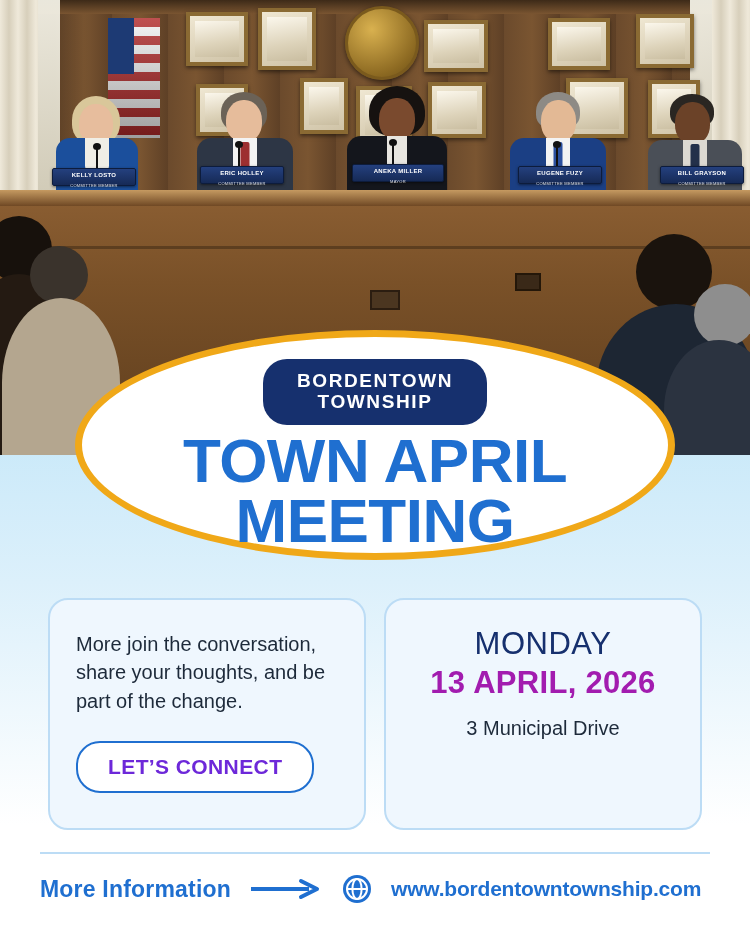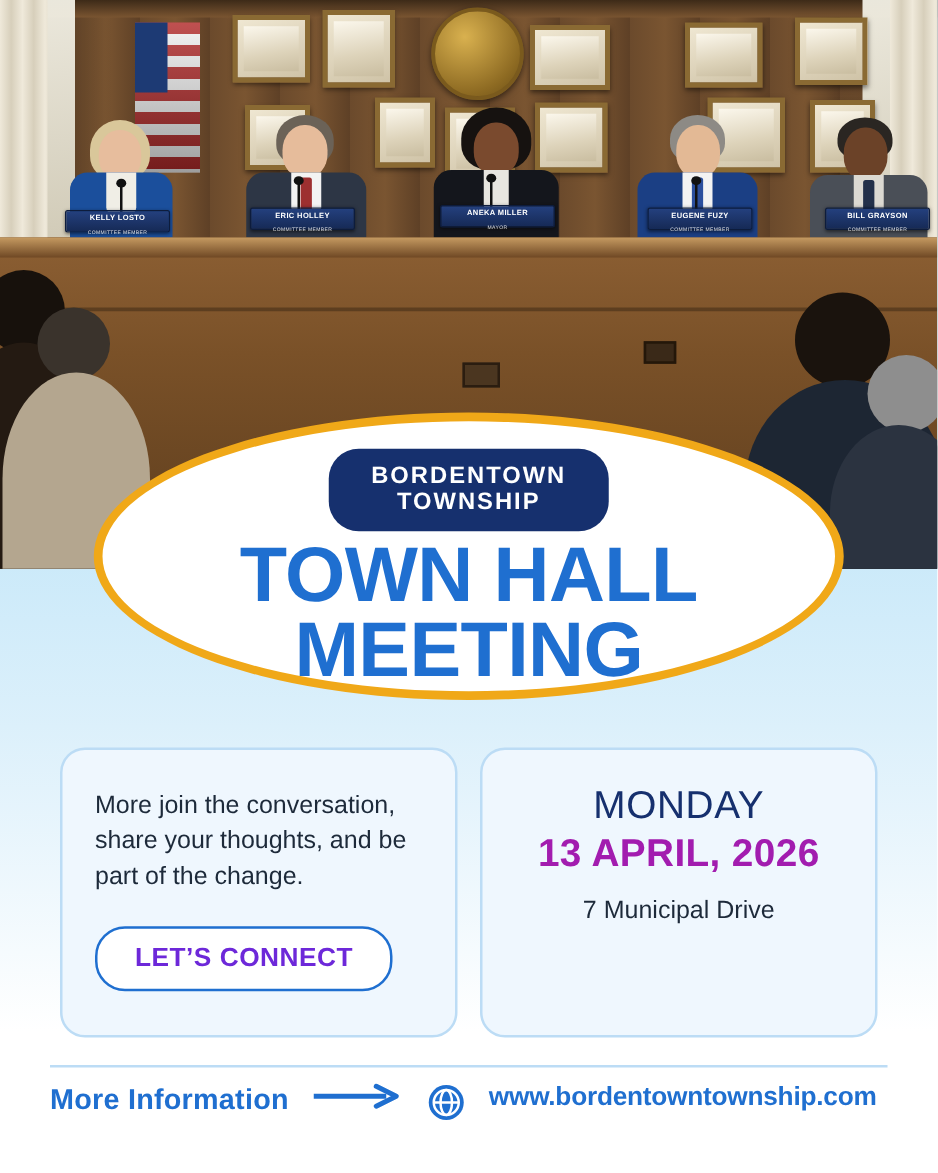--- a/index.html
+++ b/index.html
@@ -229,21 +229,21 @@
     font-size:20px;
   }
 
   
   .footer-rule {
     position:absolute; left:40px; top:852px; width:670px; height:2px;
     background:#bcdcf5;
   }
   .footer {
     position:absolute; left:40px; top:866px; width:670px; height:46px;
-    display:flex; align-items:flex-start; gap:18px;
+    display:flex; align-items:center; gap:18px;
   }
   .more-info {
     color:#1f6fd0; font-weight:bold; font-size:23px; letter-spacing:.2px;
   }
   .arrow { display:flex; align-items:center; }
   .globe { display:flex; align-items:center; }
   .site {
     color:#1f6fd0; font-weight:bold; font-size:21px; letter-spacing:-.2px;
   }
 </style>
@@ -363,36 +363,36 @@
       <div class="aud" style="left:664px; top:152px; width:110px; height:140px; background:#2b3340;"></div>
     </div>
   </div>
 
   <div class="oval">
     <div class="pill-township">
       <span>BORDENTOWN</span><br>
       <span>TOWNSHIP</span>
     </div>
     <div class="title-main">
-      <span>TOWN HALL</span><br>
+      <span>TOWN APRIL</span><br>
       <span>MEETING</span>
     </div>
   </div>
 
   <div class="cards">
 
     <div class="card card-left">
       <p>More join the conversation, share your thoughts, and be part of the change.</p>
       <div class="connect-btn">LET’S CONNECT</div>
     </div>
 
     <div class="card card-right">
       <div class="day">MONDAY</div>
       <div class="date">13 APRIL, 2026</div>
-      <div class="address">7 Municipal Drive</div>
+      <div class="address">3 Municipal Drive</div>
     </div>
   </div>
 
   <div class="footer-rule"></div>
   <div class="footer">
     <div class="more-info">More Information</div>
     <div class="arrow">
       <svg width="74" height="22" viewBox="0 0 74 22">
         <line x1="2" y1="11" x2="60" y2="11" stroke="#1f6fd0" stroke-width="4"></line>
         <polyline points="52,3 68,11 52,19" fill="none" stroke="#1f6fd0" stroke-width="4" stroke-linecap="round" stroke-linejoin="round"></polyline>

